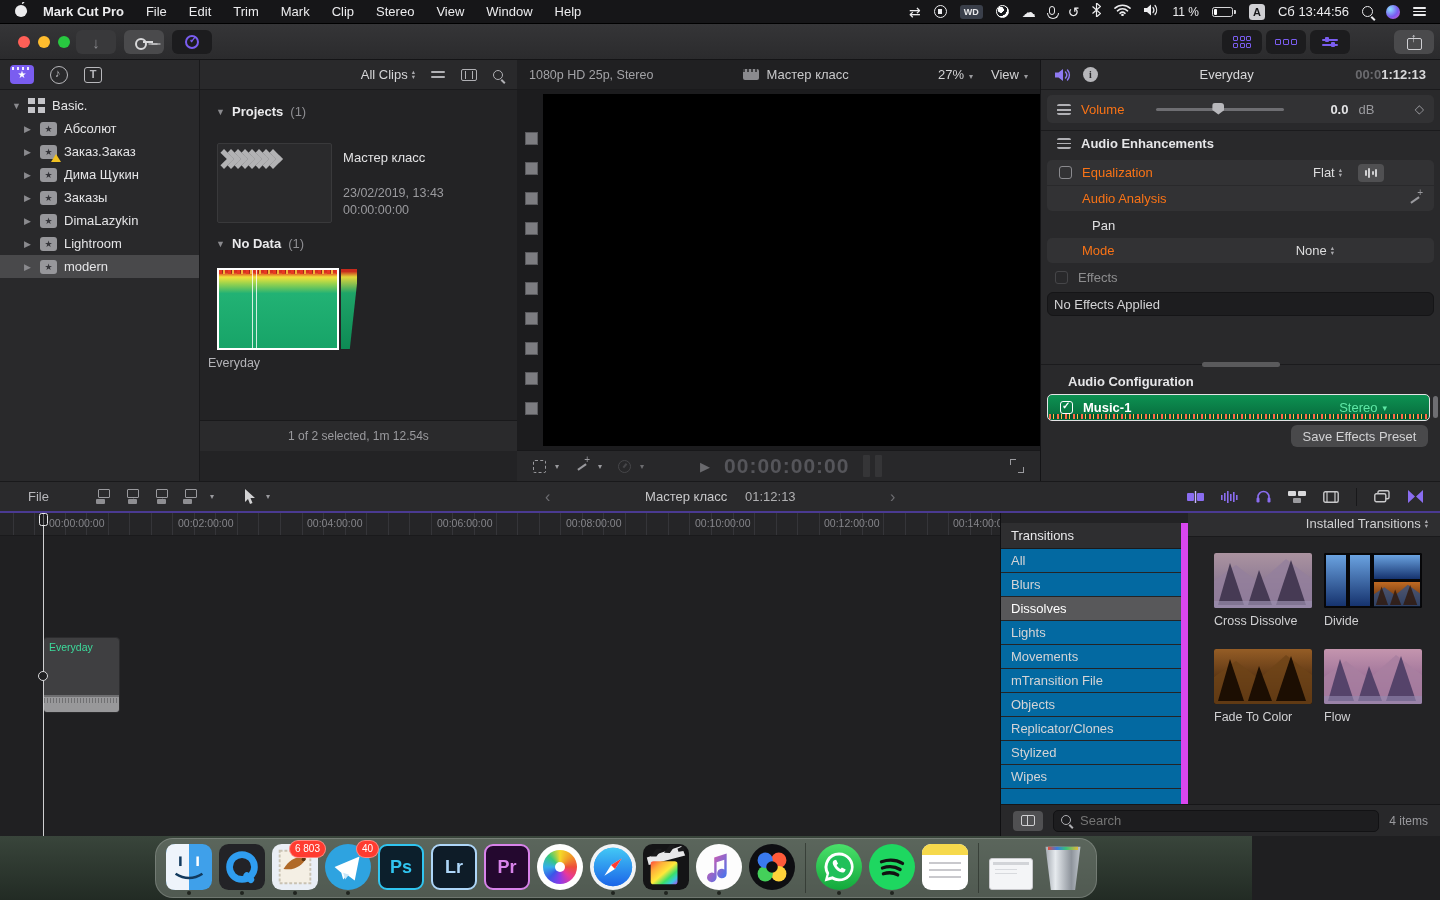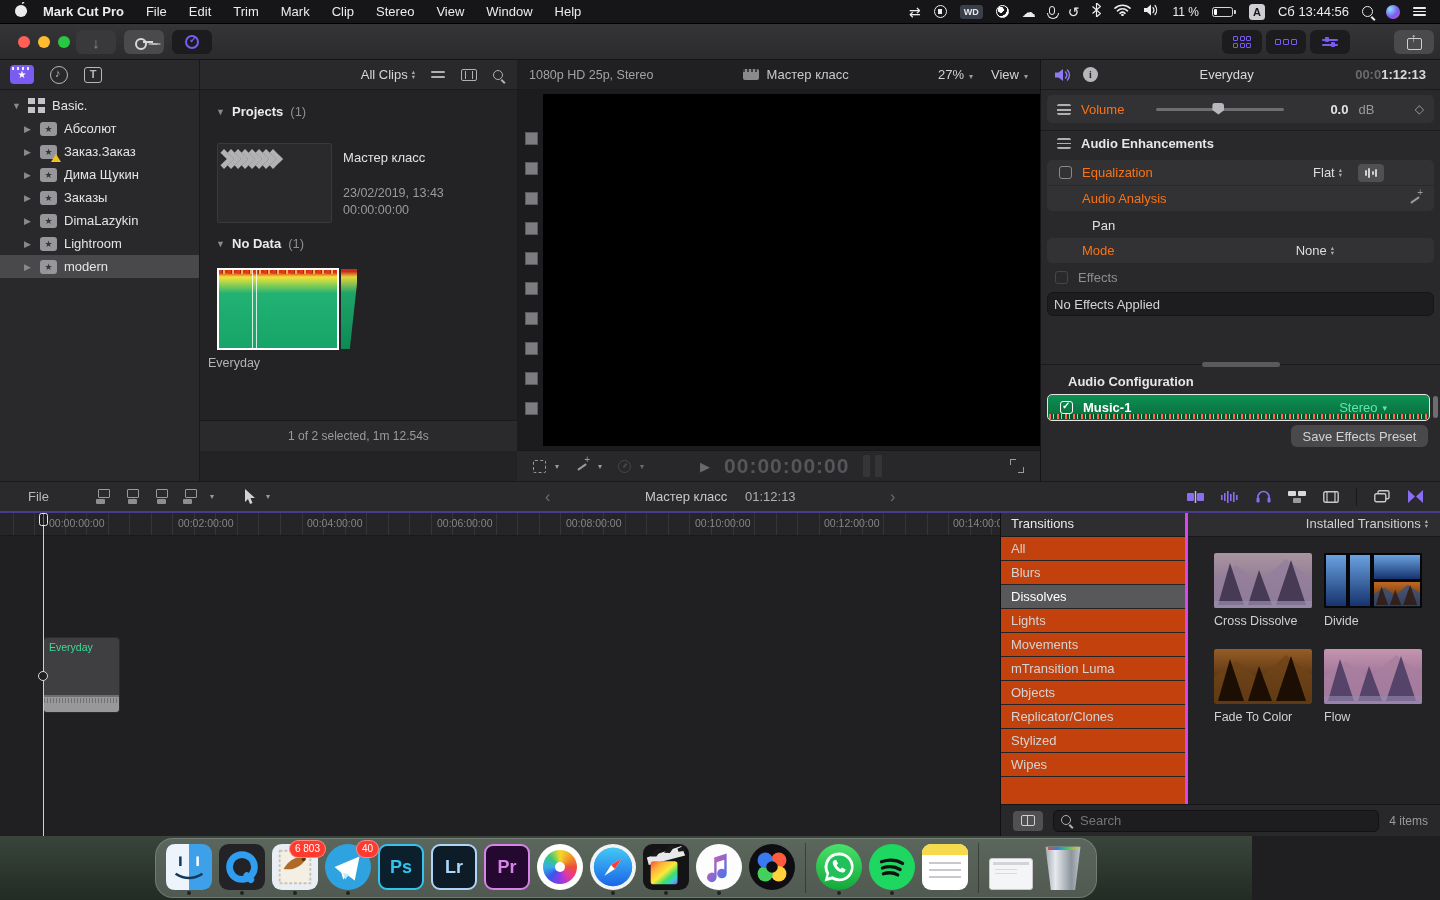--- a/index.html
+++ b/index.html
@@ -170,21 +170,21 @@
 #tlclip{position:absolute;left:43px;top:126px;width:77px;height:76px;background:#3f3f41;border-radius:4px;border:1px solid #2c2c2e;overflow:hidden}
 #tlclip .cname{position:absolute;left:5px;top:3px;color:#3cdb9c;font-size:10.5px}
 #tlclip .astrip{position:absolute;left:0;right:0;bottom:0;height:17px;background:#98989a;border-top:2px solid #6e6e70}
 #tlclip .astrip::after{content:"";position:absolute;left:0;right:0;top:1px;height:5px;background:repeating-linear-gradient(90deg,#70707 2 0 1px,transparent 1px 3px);background:repeating-linear-gradient(90deg,#707072 0 1px,transparent 1px 3px)}
 #playhead{position:absolute;left:43px;top:0;width:1px;height:325px;background:#cfcfd1}
 #phhead{position:absolute;left:39px;top:2px;width:9px;height:13px;border:1.5px solid #e8e8ea;border-radius:2.5px;background:rgba(20,20,22,.5)}
 #fadeh{position:absolute;left:38px;top:160px;width:10px;height:10px;border:1.5px solid #d8d8da;border-radius:50%;background:#202022}
 
 
 #transitions{position:absolute;left:1000px;top:511px;width:440px;height:325px;background:#232325;border-left:1px solid #101012}
-#tcats{position:absolute;left:0;top:0;width:187px;height:293px;background:#c2410c;border-right:3px solid #d946ef}
+#tcats{position:absolute;left:0;top:12px;width:187px;height:293px;background:#0369a1;border-right:7px solid #d946ef}
 #tcats .thdr{height:26px;display:flex;align-items:center;padding-left:10px;color:#e8e8ea;border-bottom:1px solid #1a1a1c;background:#2e2e30}
 .tcrow{height:24px;display:flex;align-items:center;padding-left:10px;color:#d4d4d6;border-bottom:1px solid #242426}
 .tcrow.sel{background:#58585a;color:#fff}
 #tgrid{position:absolute;left:187px;top:0;right:0;height:293px}
 #tgrid .ghdr{height:26px;display:flex;align-items:center;justify-content:flex-end;padding-right:12px;color:#d0d0d2;border-bottom:1px solid #1a1a1c;background:#2e2e30}
 .thumb{position:absolute;width:98px;height:55px;border-radius:2px;overflow:hidden;background:#000}
 .tsvg{display:block;width:100%;height:100%}
 .tlabel{position:absolute;font-size:12.5px;color:#d0d0d2}
 #tsearchbar{position:absolute;left:0;right:0;top:293px;height:32px;background:#28282a;border-top:1px solid #161618;display:flex;align-items:center;padding:0 12px;gap:10px}
 .sbtoggle{width:30px;height:20px;background:#505052;border-radius:4px;display:flex;align-items:center;justify-content:center}
@@ -670,21 +670,21 @@
   </div>
 
   <div id="transitions">
     <div id="tcats">
       <div class="thdr">Transitions</div>
       <div class="tcrow">All</div>
       <div class="tcrow">Blurs</div>
       <div class="tcrow sel">Dissolves</div>
       <div class="tcrow">Lights</div>
       <div class="tcrow">Movements</div>
-      <div class="tcrow">mTransition Luma</div>
+      <div class="tcrow">mTransition File</div>
       <div class="tcrow">Objects</div>
       <div class="tcrow">Replicator/Clones</div>
       <div class="tcrow">Stylized</div>
       <div class="tcrow">Wipes</div>
     </div>
 
     <div id="tgrid">
       <div class="ghdr">
         <span>Installed Transitions</span>
         <span class="stp">

